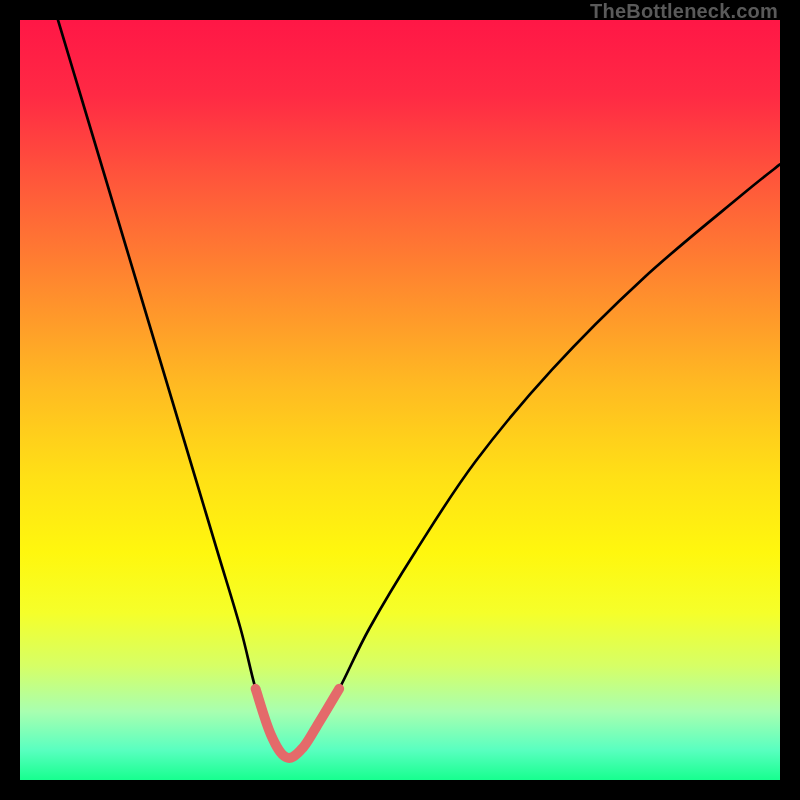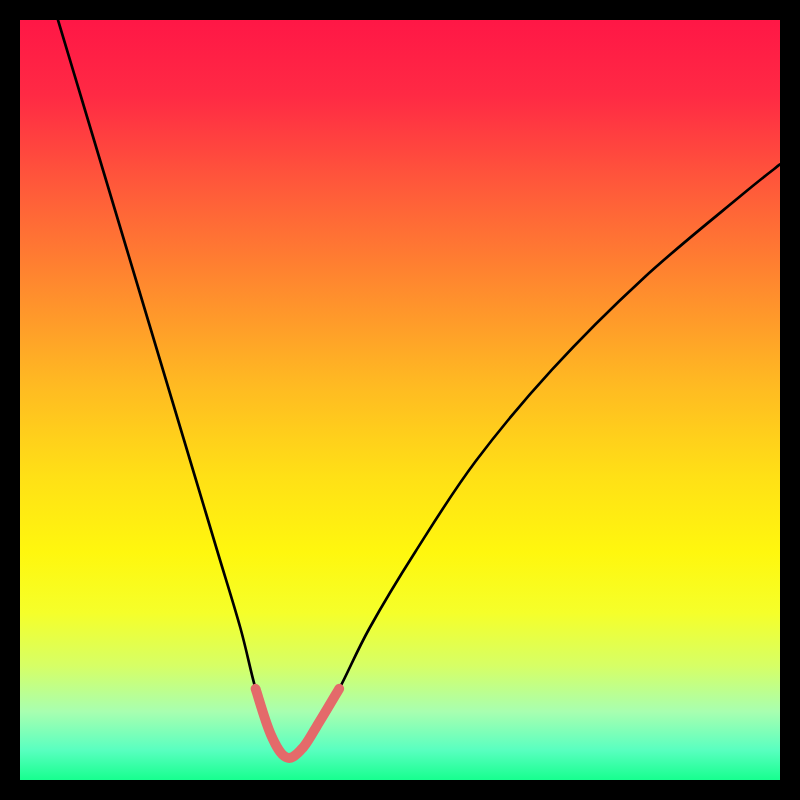--- a/index.html
+++ b/index.html
@@ -70,13 +70,14 @@
             <stop offset="100%" stop-color="#17ff8f"></stop>
           </linearGradient>
       </defs>
       <rect x="0" y="0" width="100" height="100" fill="url(#bg-grad)"></rect>
     </svg>
     <svg class="curve" viewBox="0 0 100 100" preserveAspectRatio="none">
       <path id="curve-path" fill="none" stroke-linecap="round" stroke-linejoin="round" d="M 5.000 0.000 C 5.540 1.800 6.920 6.400 8.000 10.000 C 9.080 13.600 9.920 16.400 11.000 20.000 C 12.080 23.600 12.920 26.400 14.000 30.000 C 15.080 33.600 15.920 36.400 17.000 40.000 C 18.080 43.600 18.920 46.400 20.000 50.000 C 21.080 53.600 21.920 56.400 23.000 60.000 C 24.080 63.600 24.920 66.400 26.000 70.000 C 27.080 73.600 28.100 76.760 29.000 80.000 C 29.900 83.240 30.280 85.480 31.000 88.000 C 31.720 90.520 32.280 92.380 33.000 94.000 C 33.720 95.620 34.280 96.640 35.000 97.000 C 35.720 97.360 36.280 96.720 37.000 96.000 C 37.720 95.280 38.100 94.440 39.000 93.000 C 39.900 91.560 40.740 90.340 42.000 88.000 C 43.260 85.660 44.200 83.240 46.000 80.000 C 47.800 76.760 49.480 73.960 52.000 70.000 C 54.520 66.040 56.760 62.320 60.000 58.000 C 63.240 53.680 66.040 50.320 70.000 46.000 C 73.960 41.680 77.500 38.140 82.000 34.000 C 86.500 29.860 91.760 25.700 95.000 23.000 C 98.240 20.300 99.100 19.720 100.000 19.000" stroke="#000000" stroke-width="0.35"></path>
       <path id="highlight-path" fill="none" stroke-linecap="round" stroke-linejoin="round" d="M 31.000 88.000 C 31.360 89.080 32.280 92.380 33.000 94.000 C 33.720 95.620 34.280 96.640 35.000 97.000 C 35.720 97.360 36.280 96.720 37.000 96.000 C 37.720 95.280 38.100 94.440 39.000 93.000 C 39.900 91.560 41.460 88.900 42.000 88.000" stroke="#e46a6a" stroke-width="1.3"></path>
     </svg>
   </div>
+  <div class="watermark">TheBottleneck.com</div>
 </div>
 
 </body></html>

